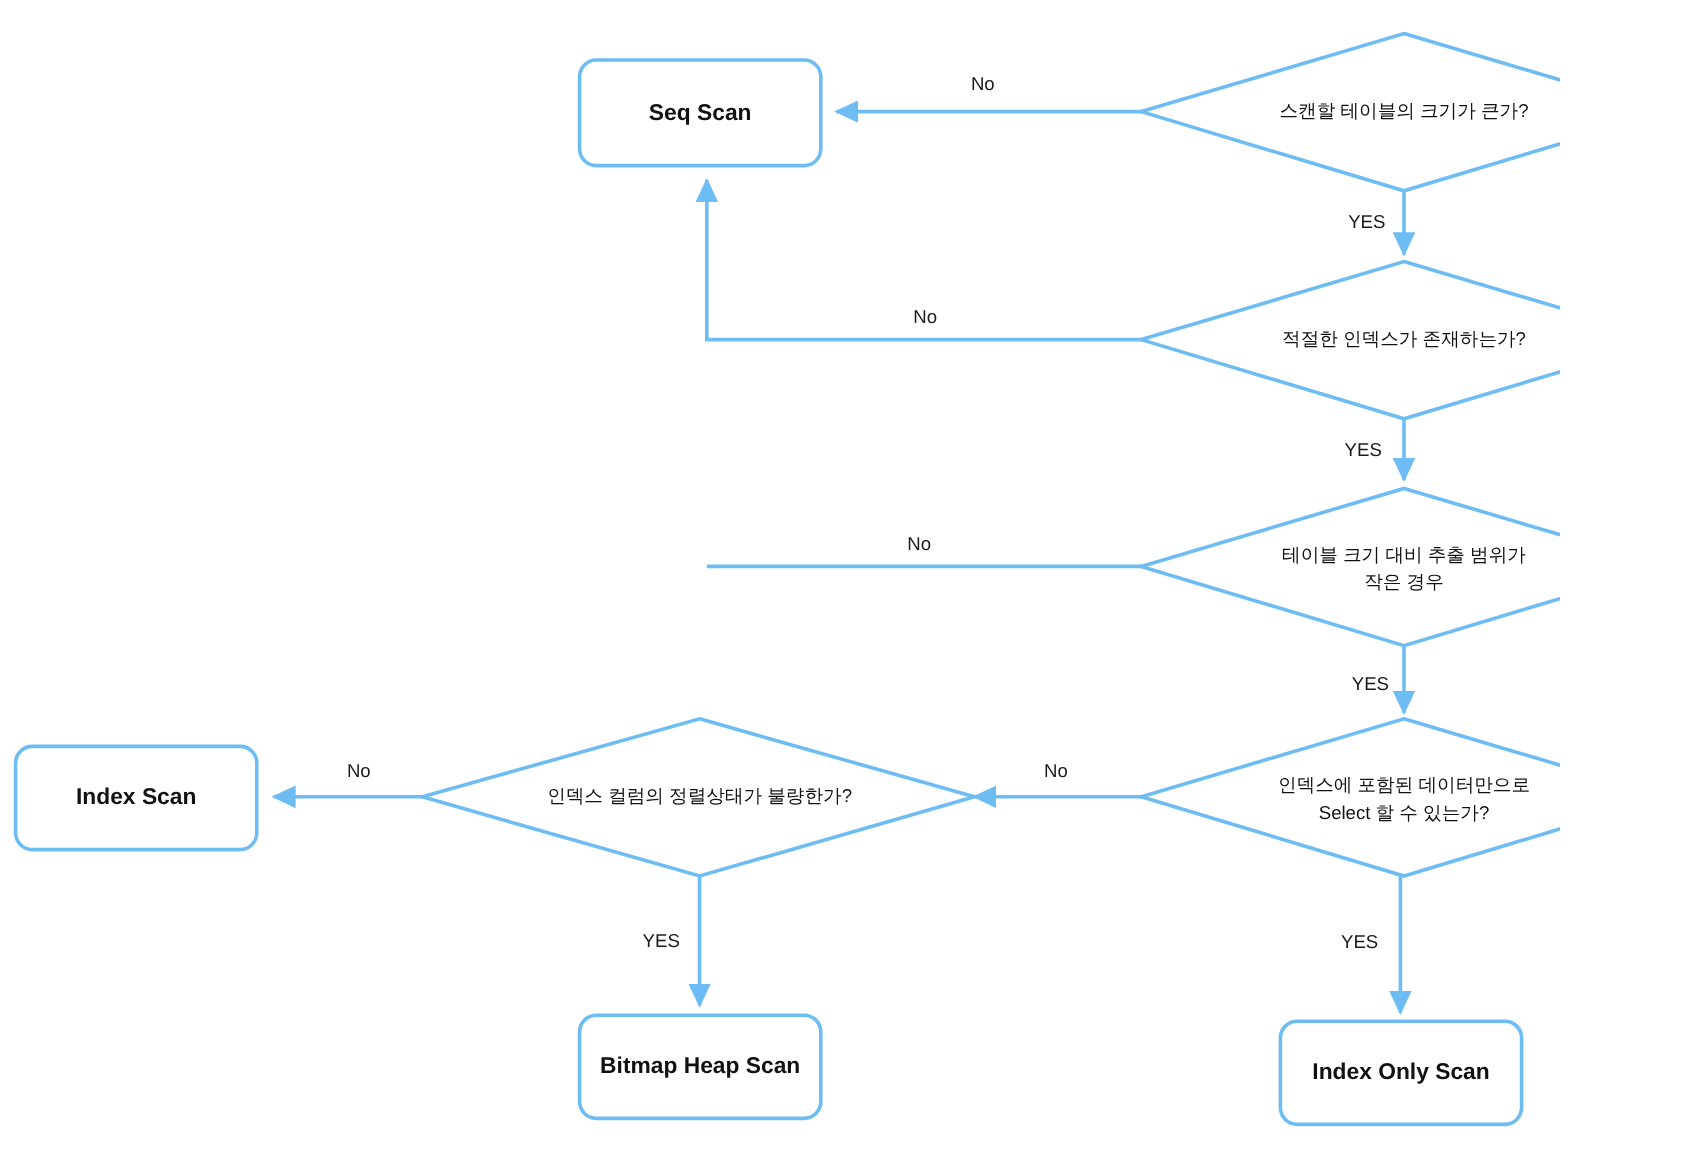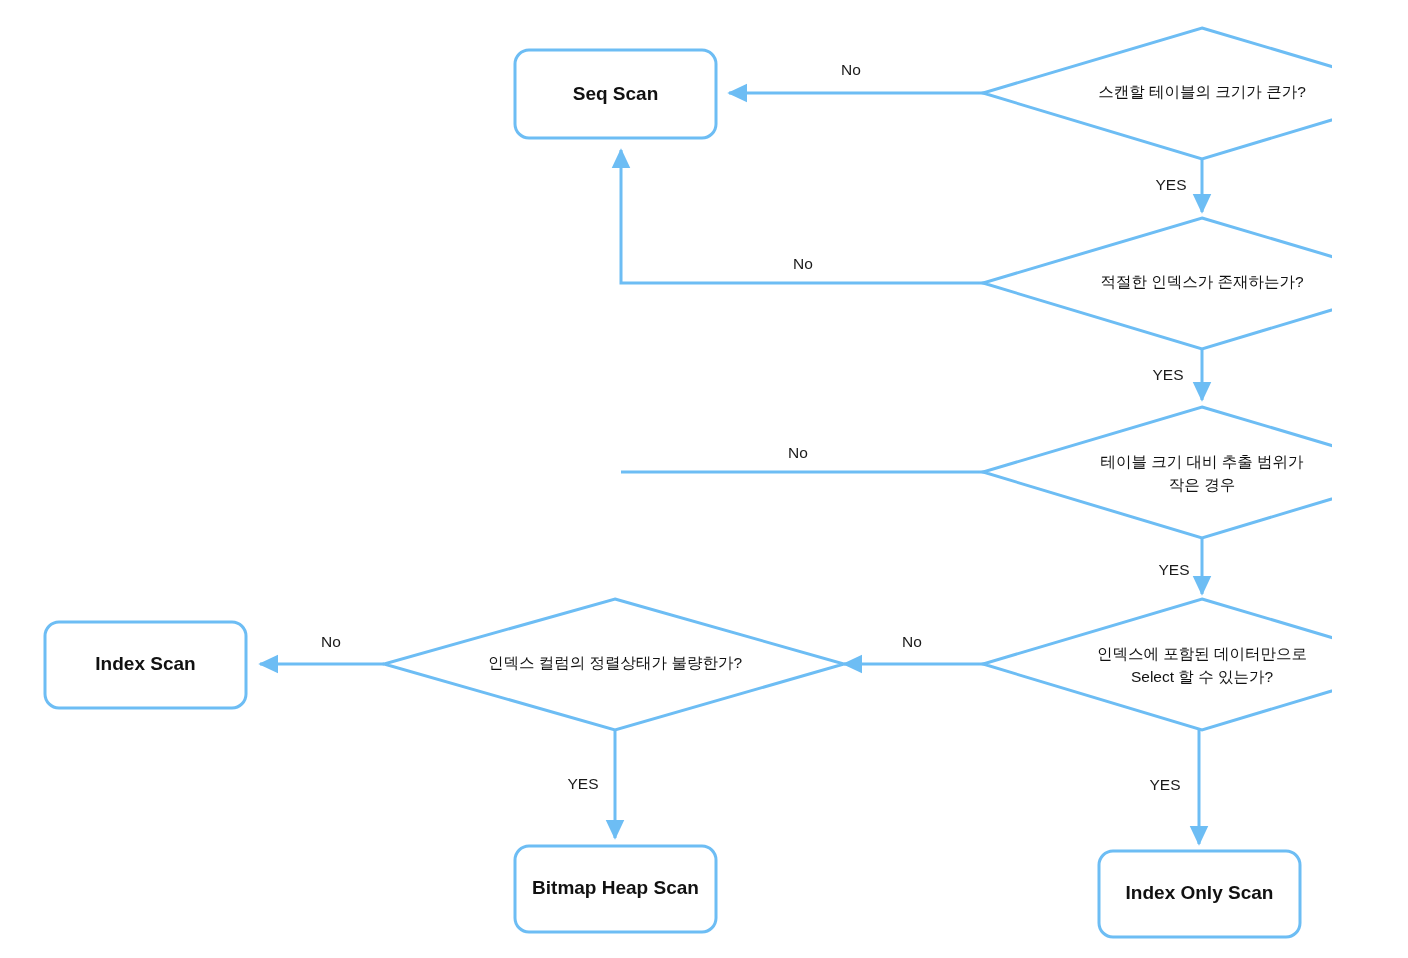--- a/index.html
+++ b/index.html
@@ -9,21 +9,20 @@
   }
   body {
     font-family: "Liberation Sans", sans-serif;
   }
   #canvas {
     position: relative;
     width: 1300px;
     height: 958px;
     background: #ffffff;
     overflow: hidden;
-    margin-left: 32px;
   }
   svg#diagram {
     position: absolute;
     left: 0;
     top: 0;
     width: 1408px;
     height: 958px;
   }
   .node-box {
     fill: #ffffff;

